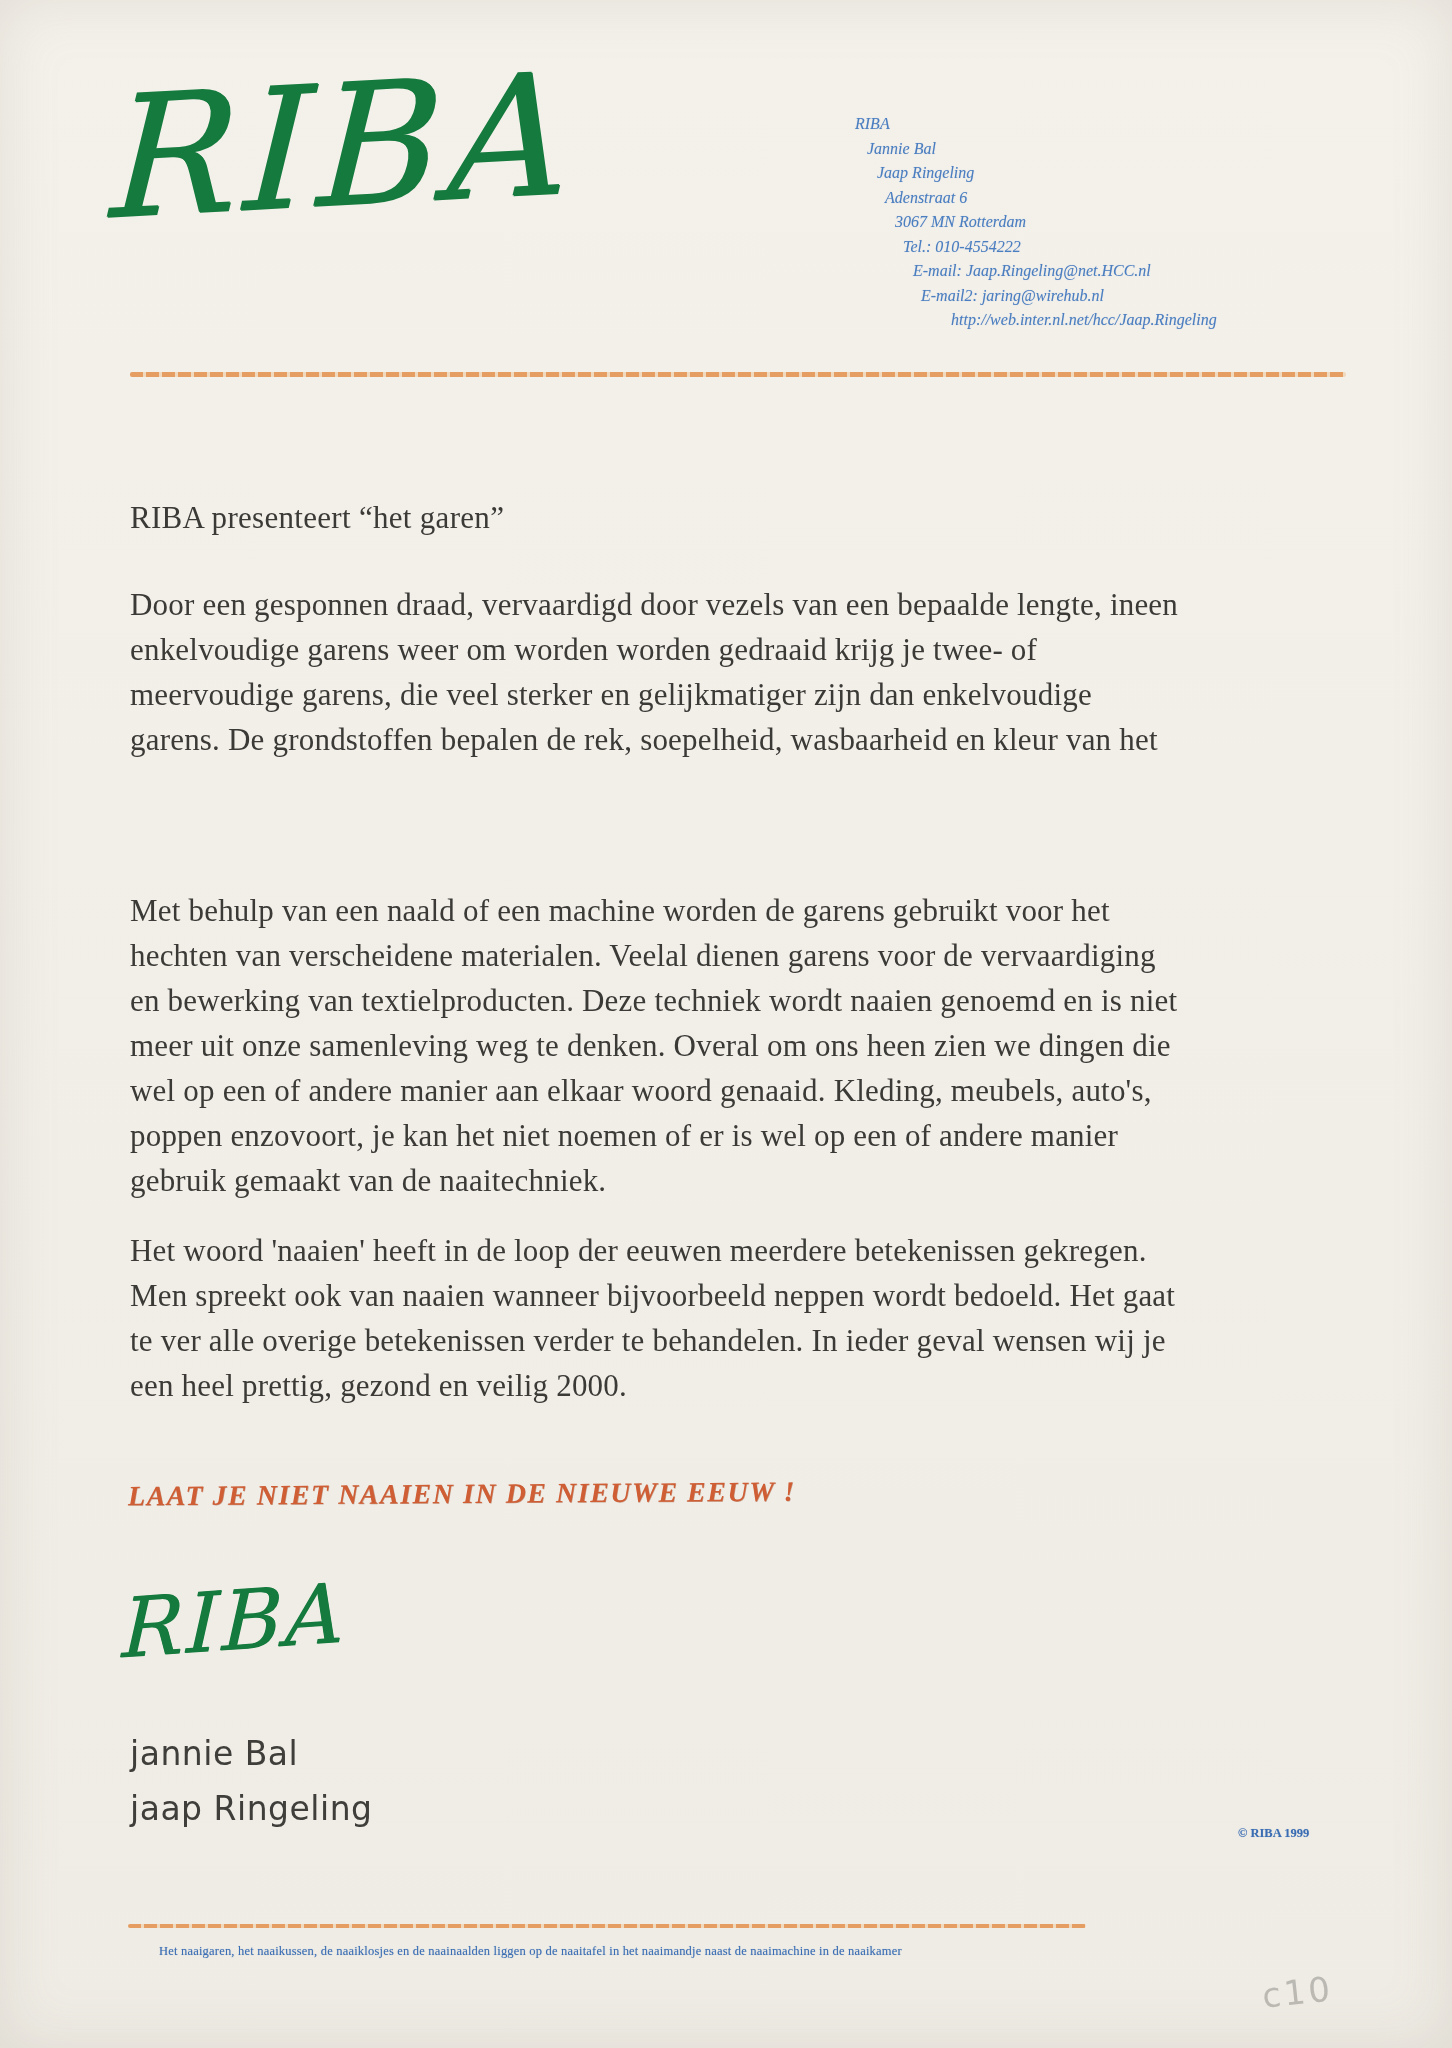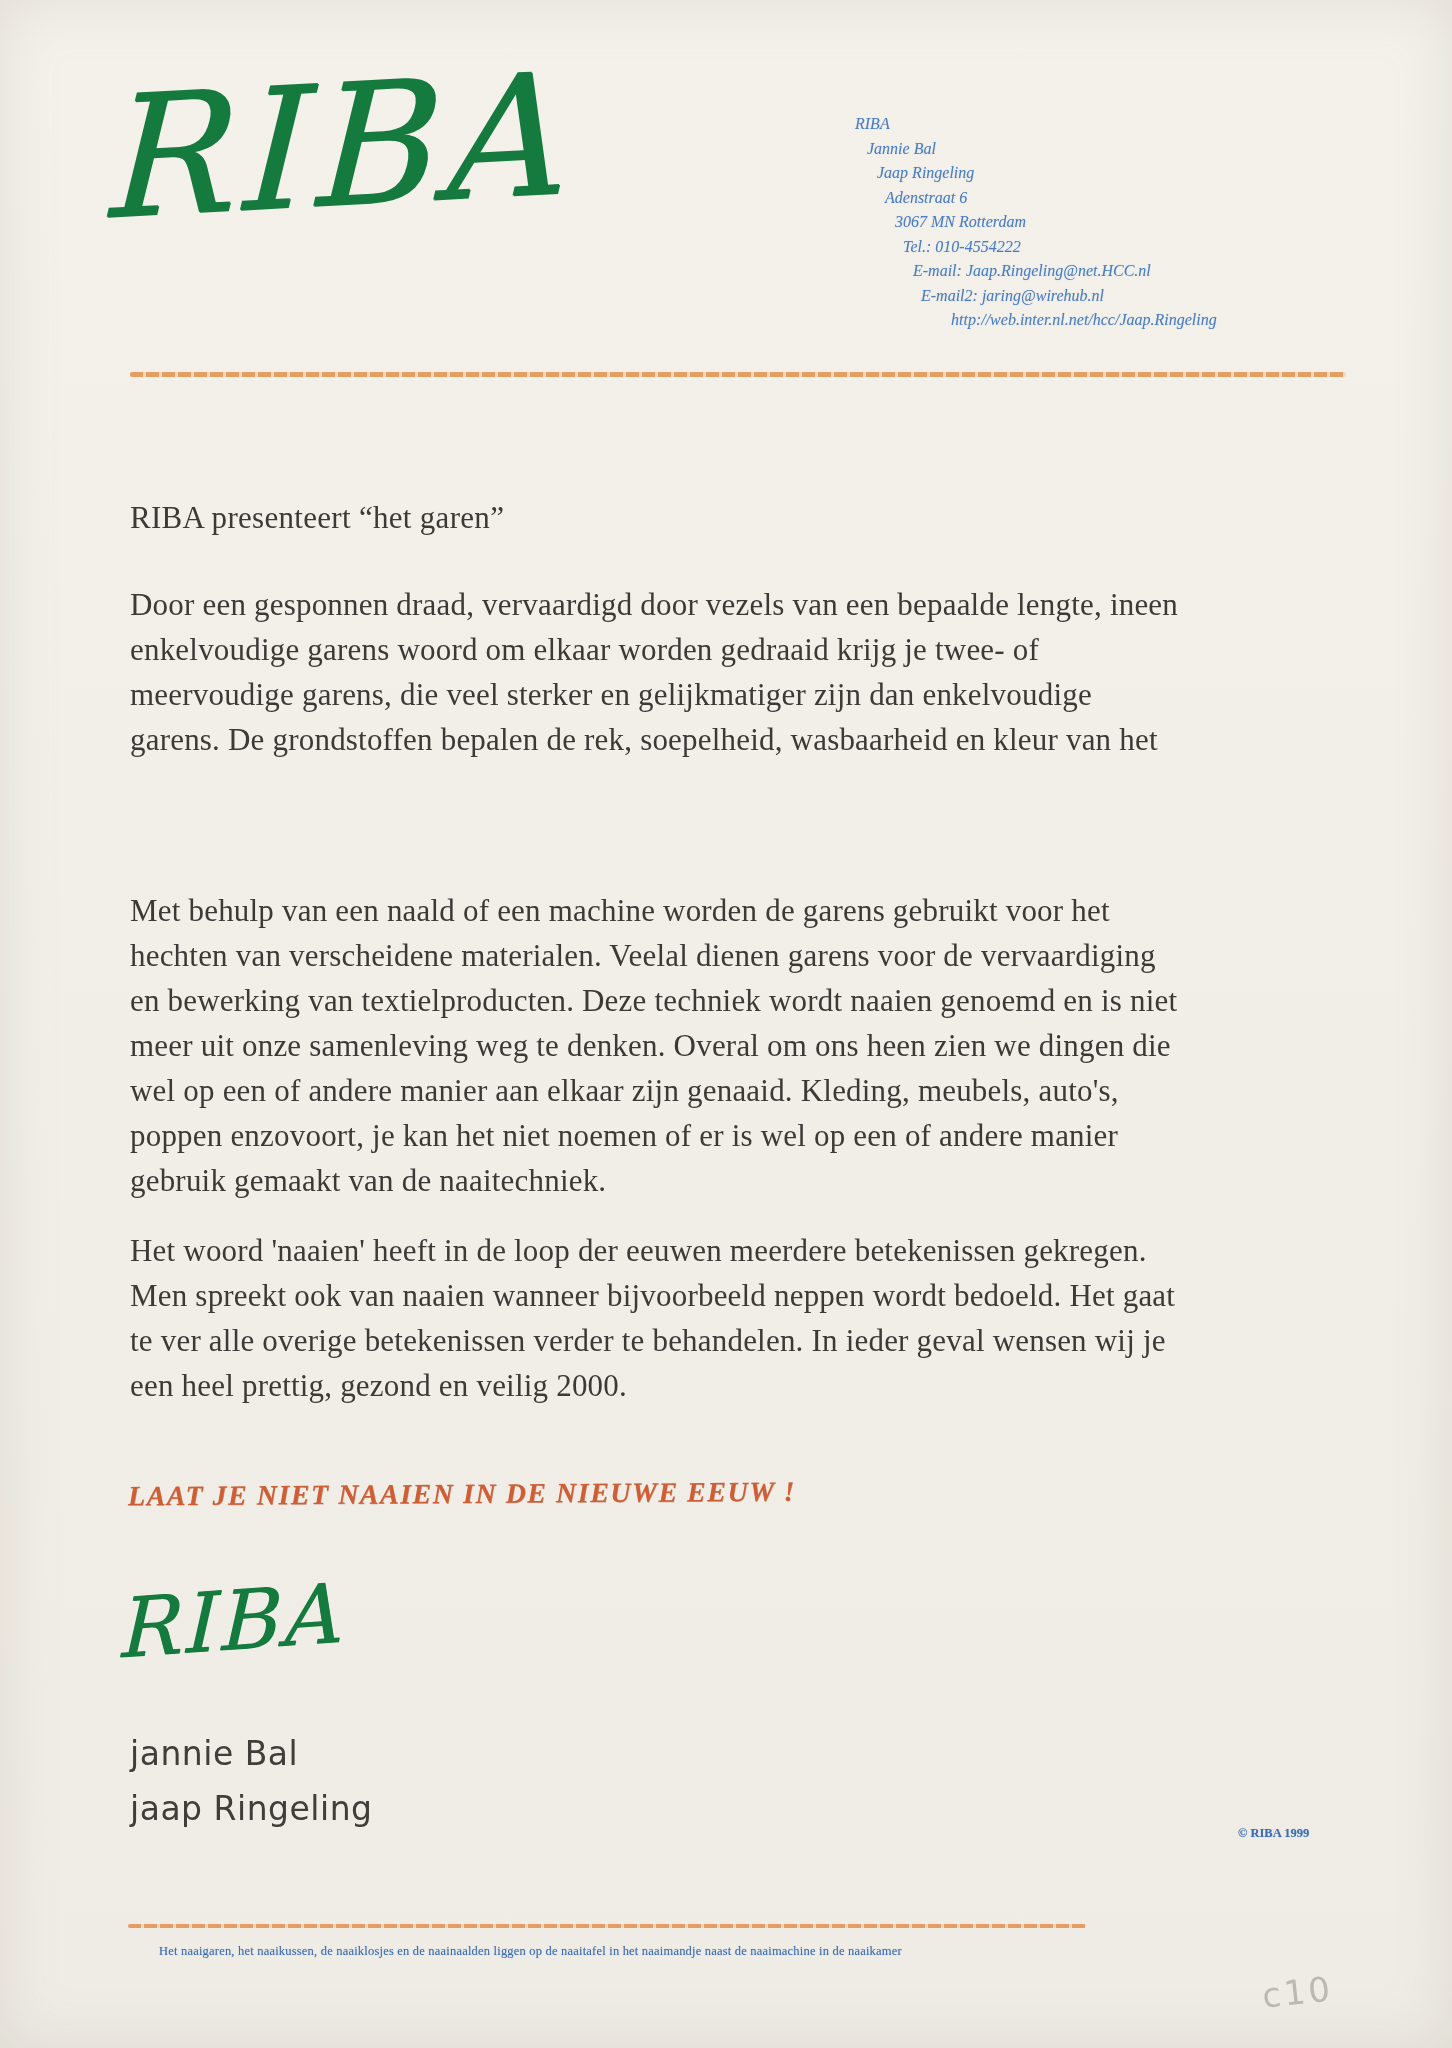--- a/index.html
+++ b/index.html
@@ -120,31 +120,31 @@
     <span class="lh-line" style="margin-left:66px">E-mail2: jaring@wirehub.nl</span>
     <span class="lh-line" style="margin-left:96px">http://web.inter.nl.net/hcc/Jaap.Ringeling</span>
   </div>
 
   <div class="rule top"></div>
 
   <div class="title">RIBA presenteert  “het garen”</div>
 
   <div class="para p1">
     <div>Door een gesponnen draad, vervaardigd door vezels van een bepaalde lengte, ineen</div>
-    <div>enkelvoudige garens woord om elkaar worden gedraaid krijg je twee- of</div>
+    <div>enkelvoudige garens weer om worden worden gedraaid krijg je twee- of</div>
     <div>meervoudige garens, die veel sterker en gelijkmatiger zijn dan enkelvoudige</div>
     <div>garens.  De grondstoffen bepalen de rek, soepelheid, wasbaarheid en kleur van het</div>
   </div>
 
   <div class="para p2">
     <div>Met behulp van een naald of een machine worden de garens gebruikt voor het</div>
     <div>hechten van verscheidene materialen. Veelal dienen garens voor de vervaardiging</div>
     <div>en bewerking van textielproducten. Deze techniek wordt naaien genoemd en is niet</div>
     <div>meer uit onze samenleving weg te denken. Overal om ons heen zien we dingen die</div>
-    <div>wel op een of andere manier aan elkaar zijn genaaid.  Kleding, meubels, auto's,</div>
+    <div>wel op een of andere manier aan elkaar woord genaaid.  Kleding, meubels, auto's,</div>
     <div>poppen enzovoort, je kan het niet noemen of er is wel op een of andere manier</div>
     <div>gebruik gemaakt van de naaitechniek.</div>
   </div>
 
   <div class="para p3">
     <div>Het woord 'naaien' heeft in de loop der eeuwen meerdere betekenissen gekregen.</div>
     <div>Men spreekt ook van naaien wanneer bijvoorbeeld neppen wordt bedoeld. Het gaat</div>
     <div>te ver alle overige betekenissen verder te behandelen. In ieder geval wensen wij je</div>
     <div>een heel prettig, gezond en veilig 2000.</div>
   </div>

